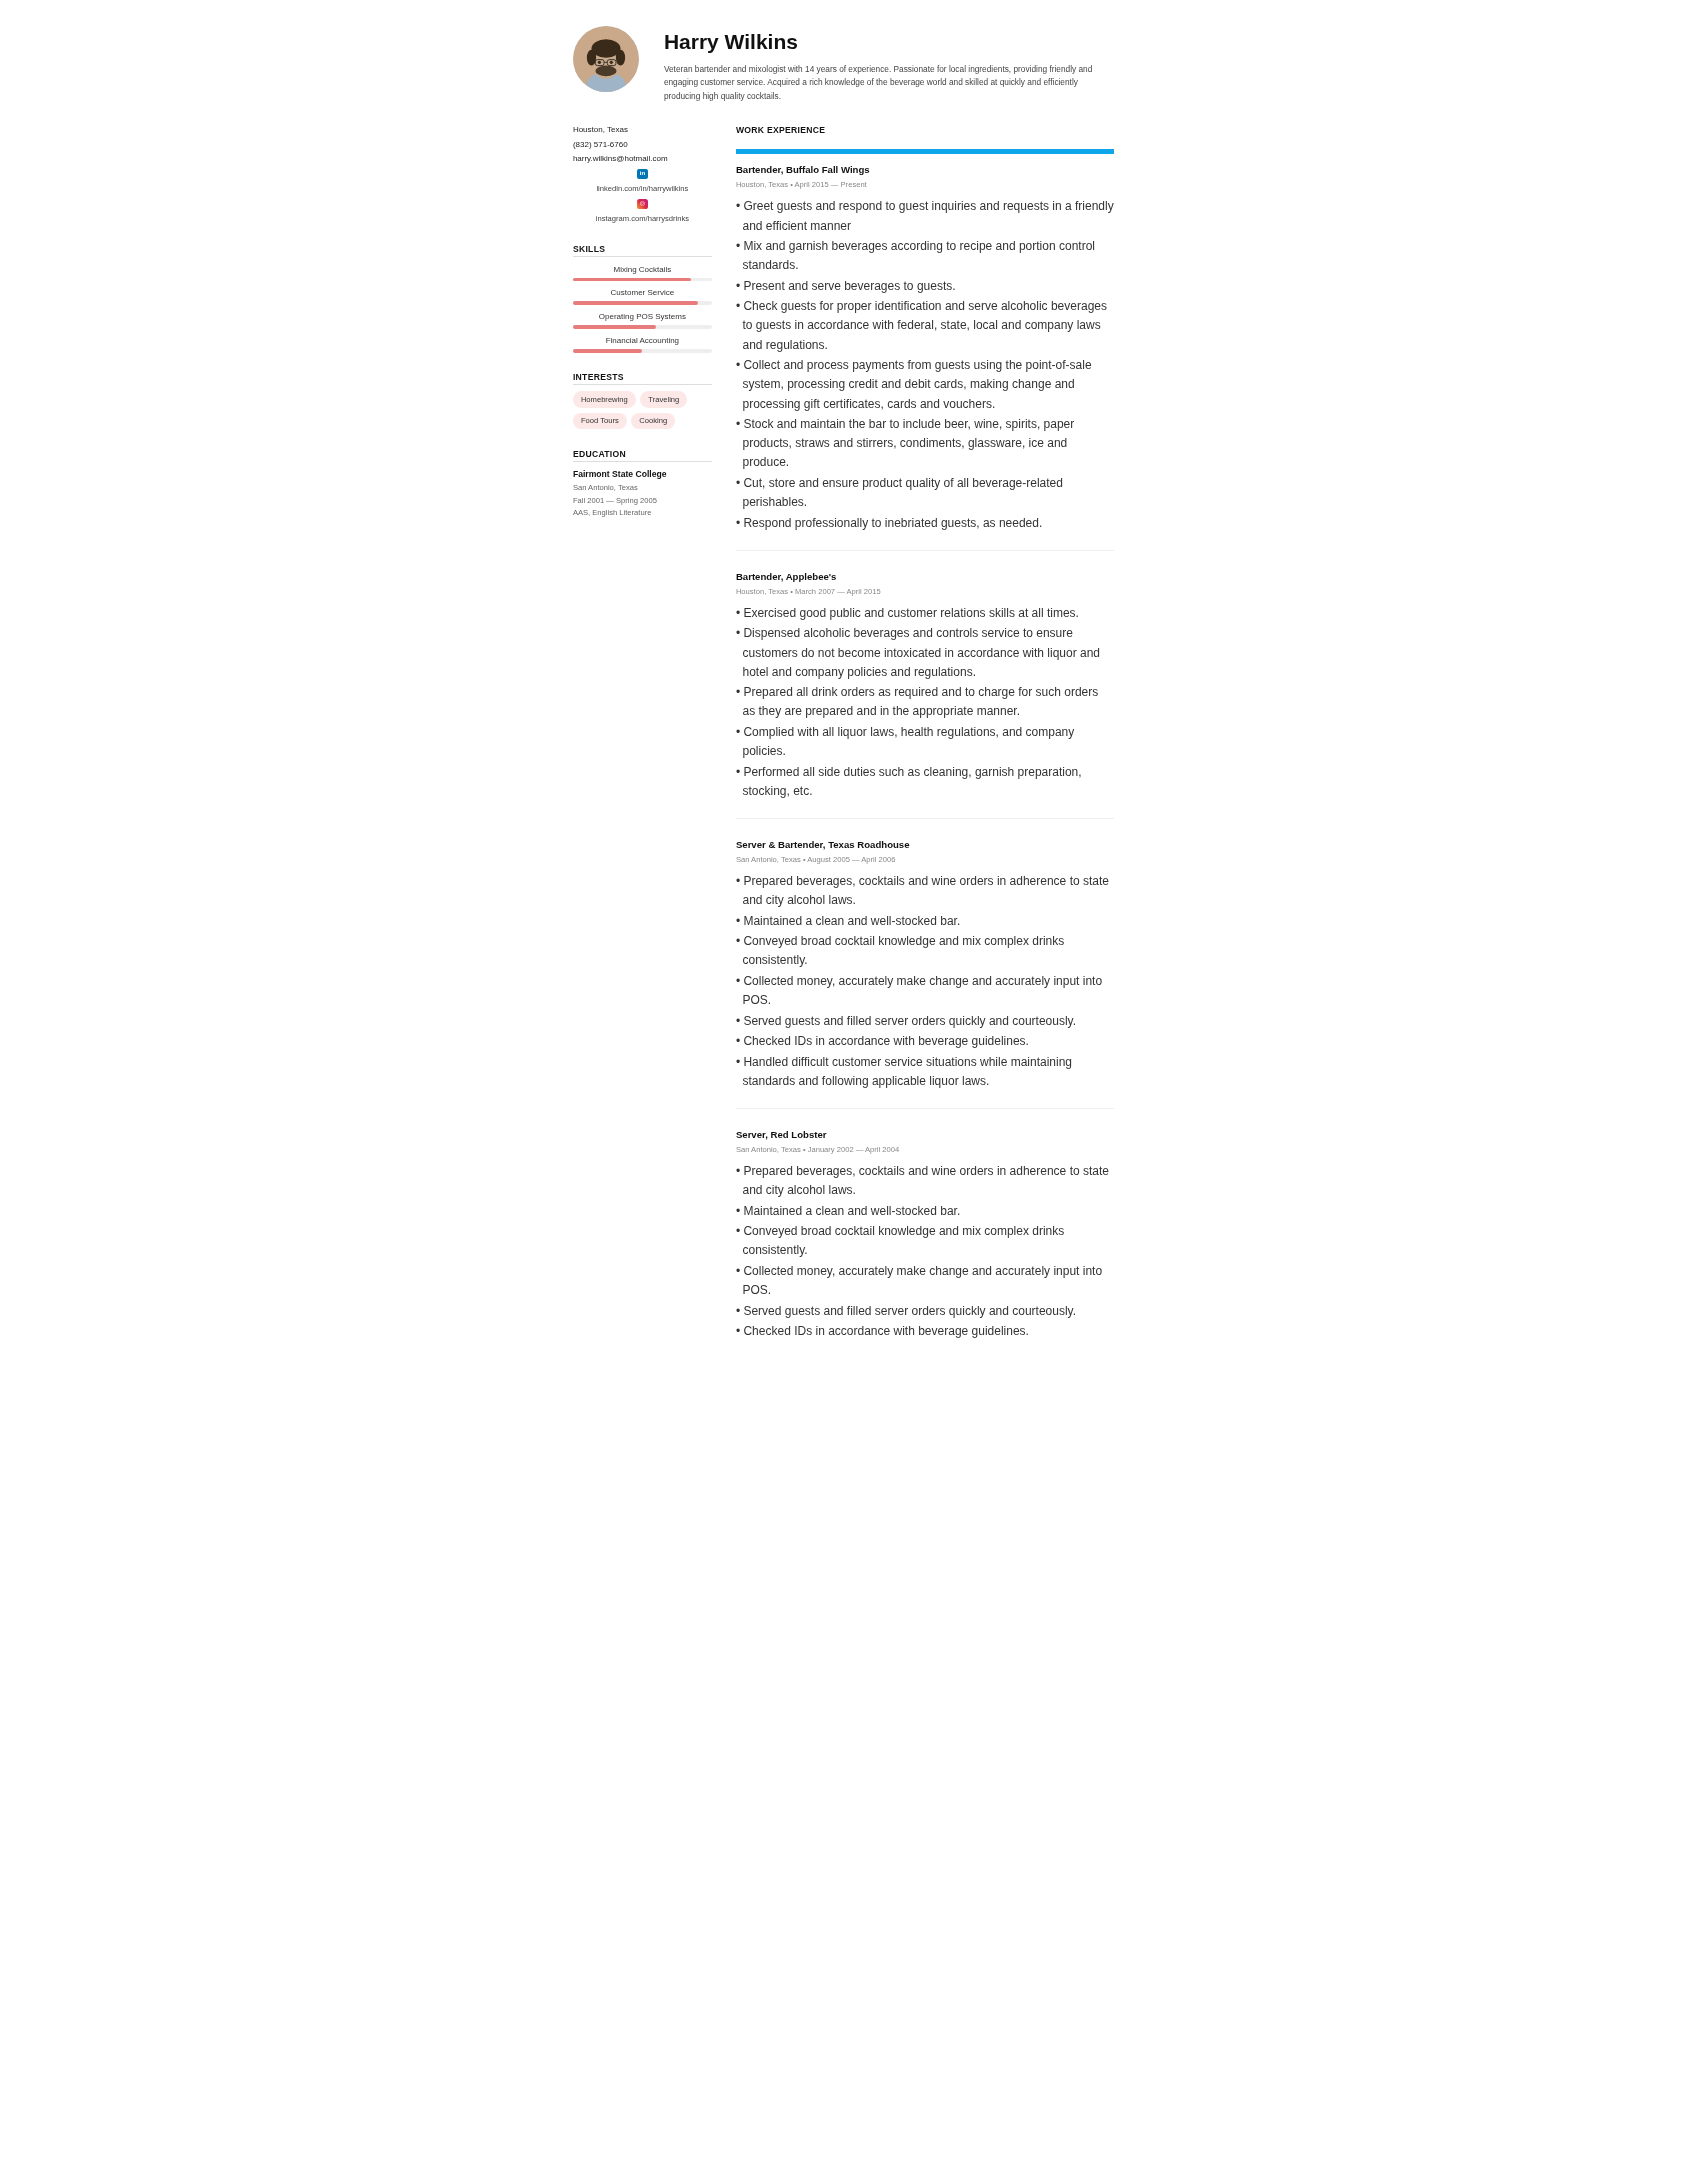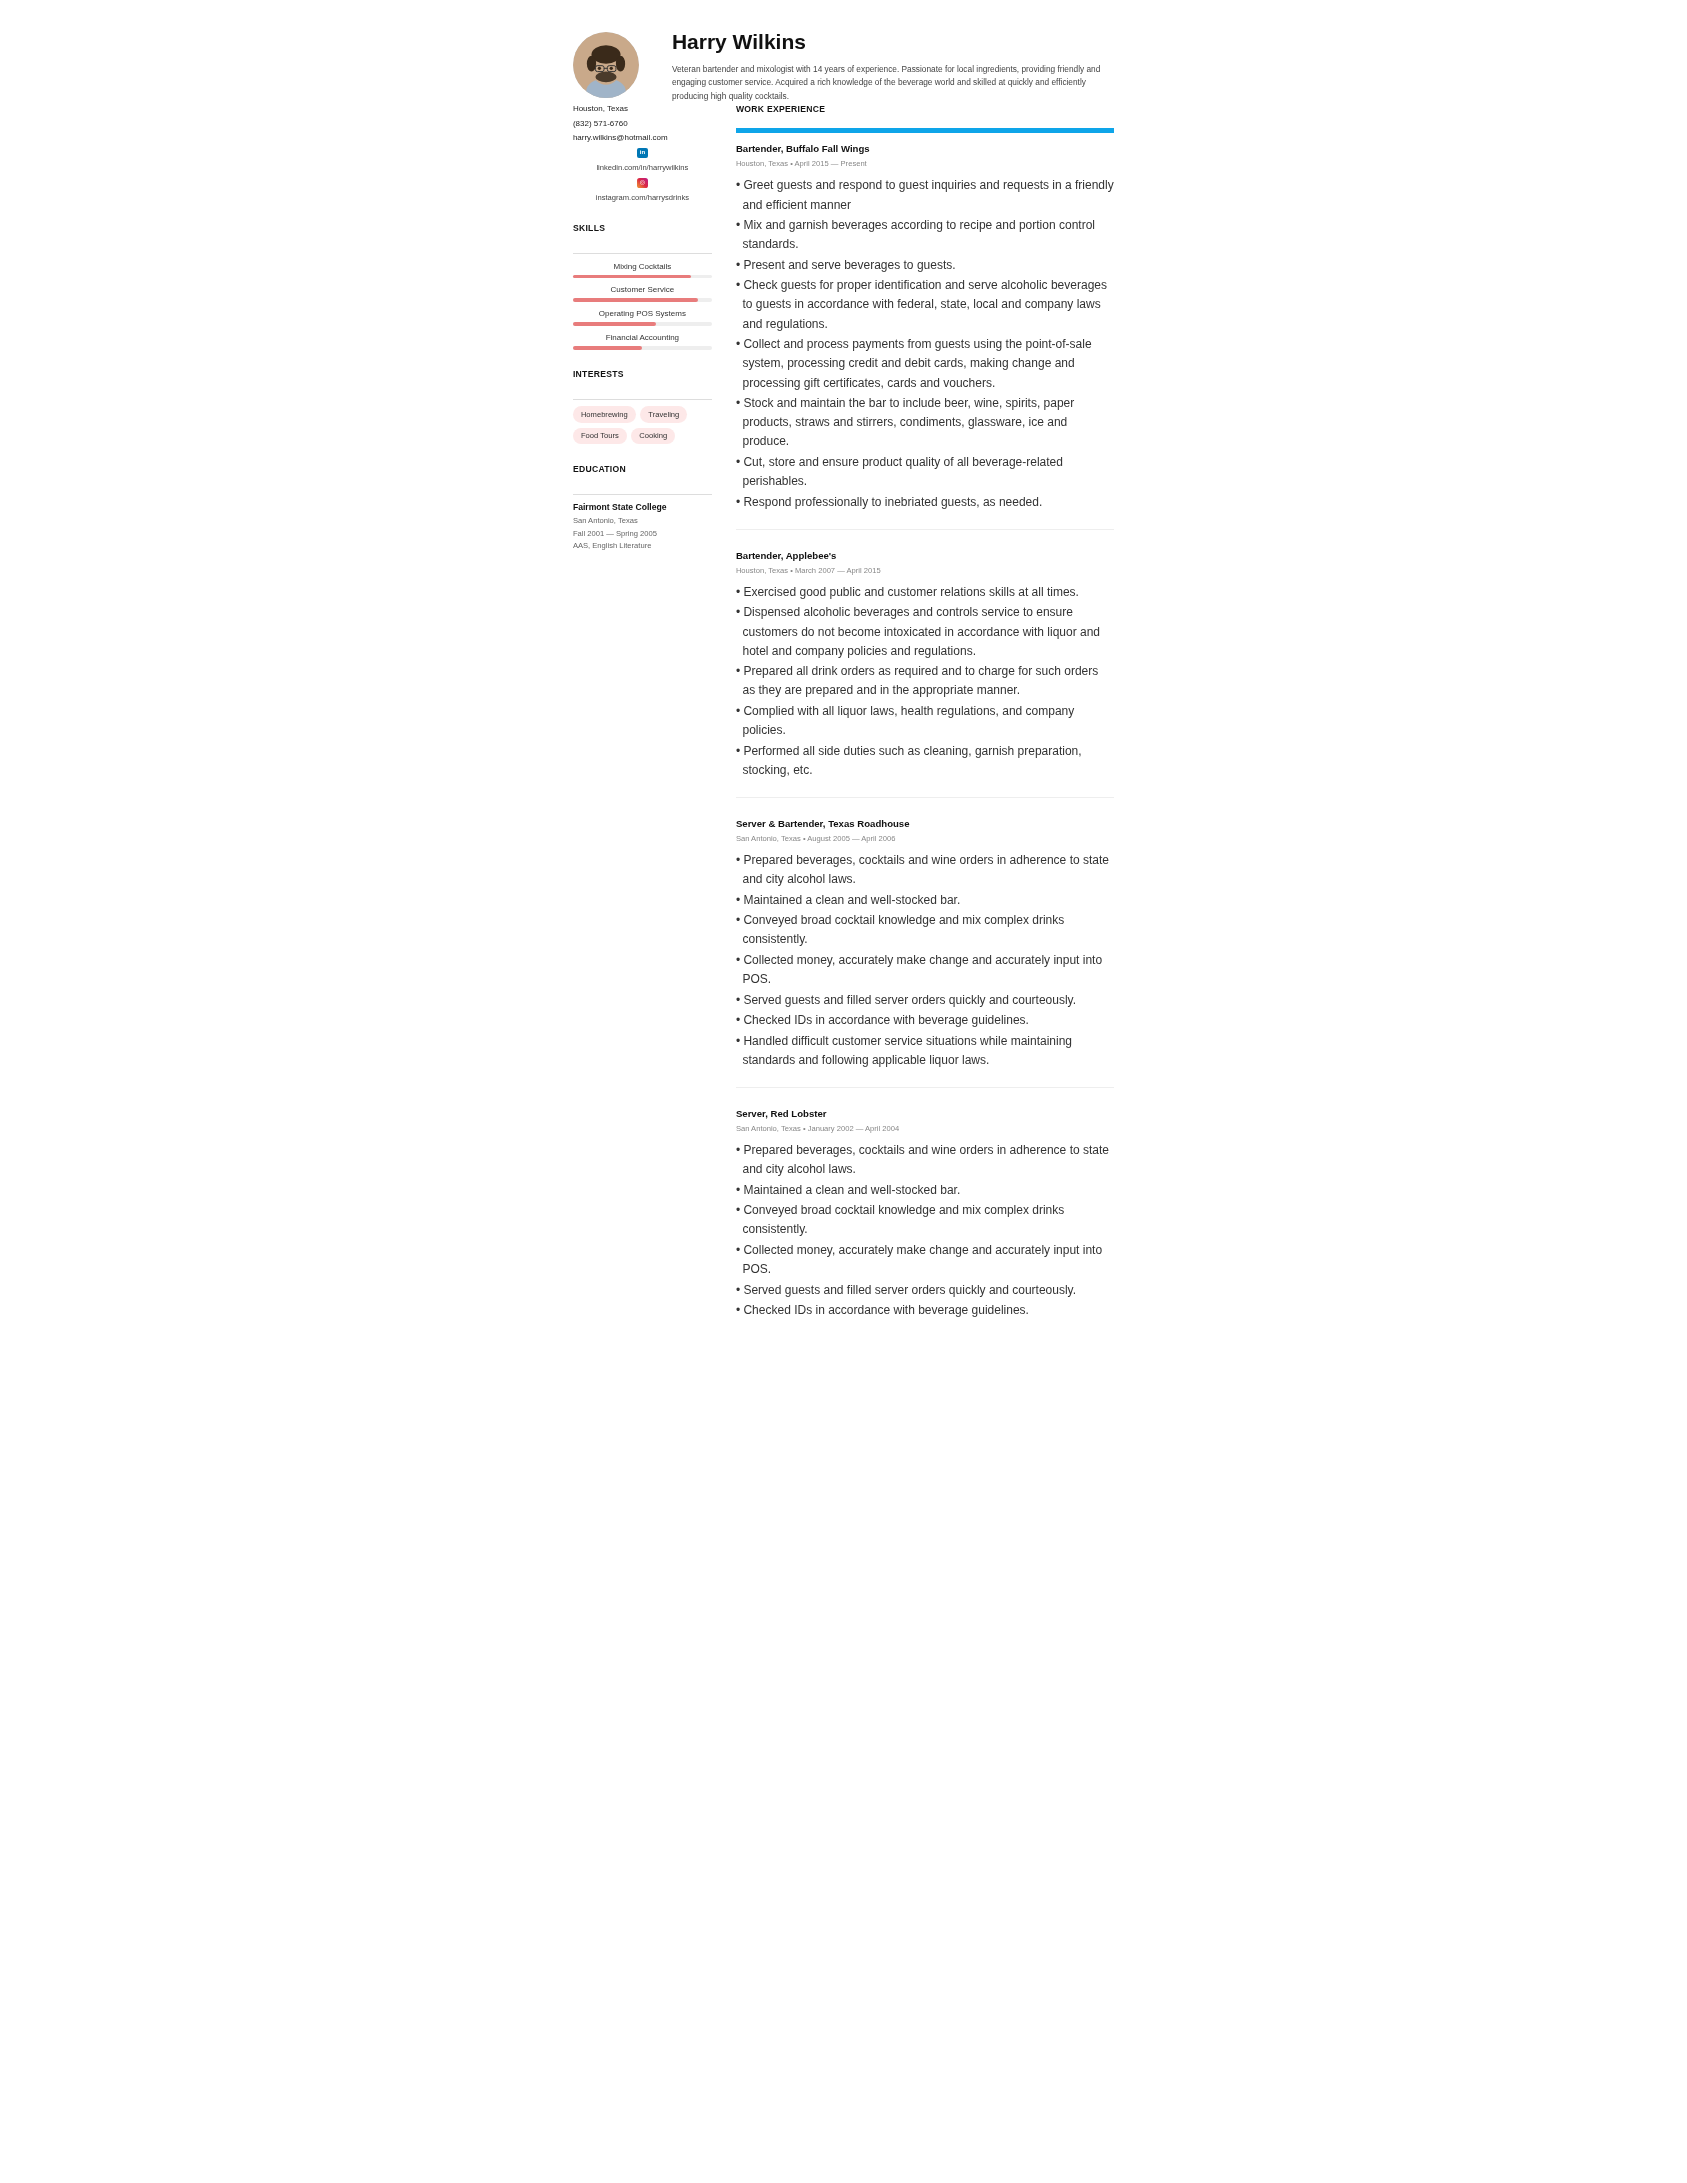--- a/index.html
+++ b/index.html
@@ -13,22 +13,23 @@
     .page {
       max-width: 594px;
       margin: 0 auto;
       padding: 26.4px 26.4px 40px 26.4px;
       background: #fff;
     }
 
     
     .header {
       display: flex;
-      align-items: center;
-      gap: 33px;
+      align-items: flex-start;
+      gap: 25px;
+      margin-bottom: 21px;
     }
     .avatar {
       width: 66px;
       height: 66px;
       border-radius: 50%;
       overflow: hidden;
       flex-shrink: 0;
       background: #ccc;
     }
     .header-text { flex: 1; }
@@ -98,21 +99,21 @@
       justify-content: center;
     }
 
     .section-title {
       font-size: 8.6px;
       font-weight: 700;
       color: #111;
       letter-spacing: 0.3px;
       text-transform: uppercase;
       margin-bottom: 6.6px;
-      padding-bottom: 18px;
+      padding-bottom: 0;
       border-bottom: 1px solid #ddd;
     }
 
     
     .skill-item {
       margin-bottom: 6.6px;
       text-align: center;
     }
     .skill-label {
       font-size: 8px;

